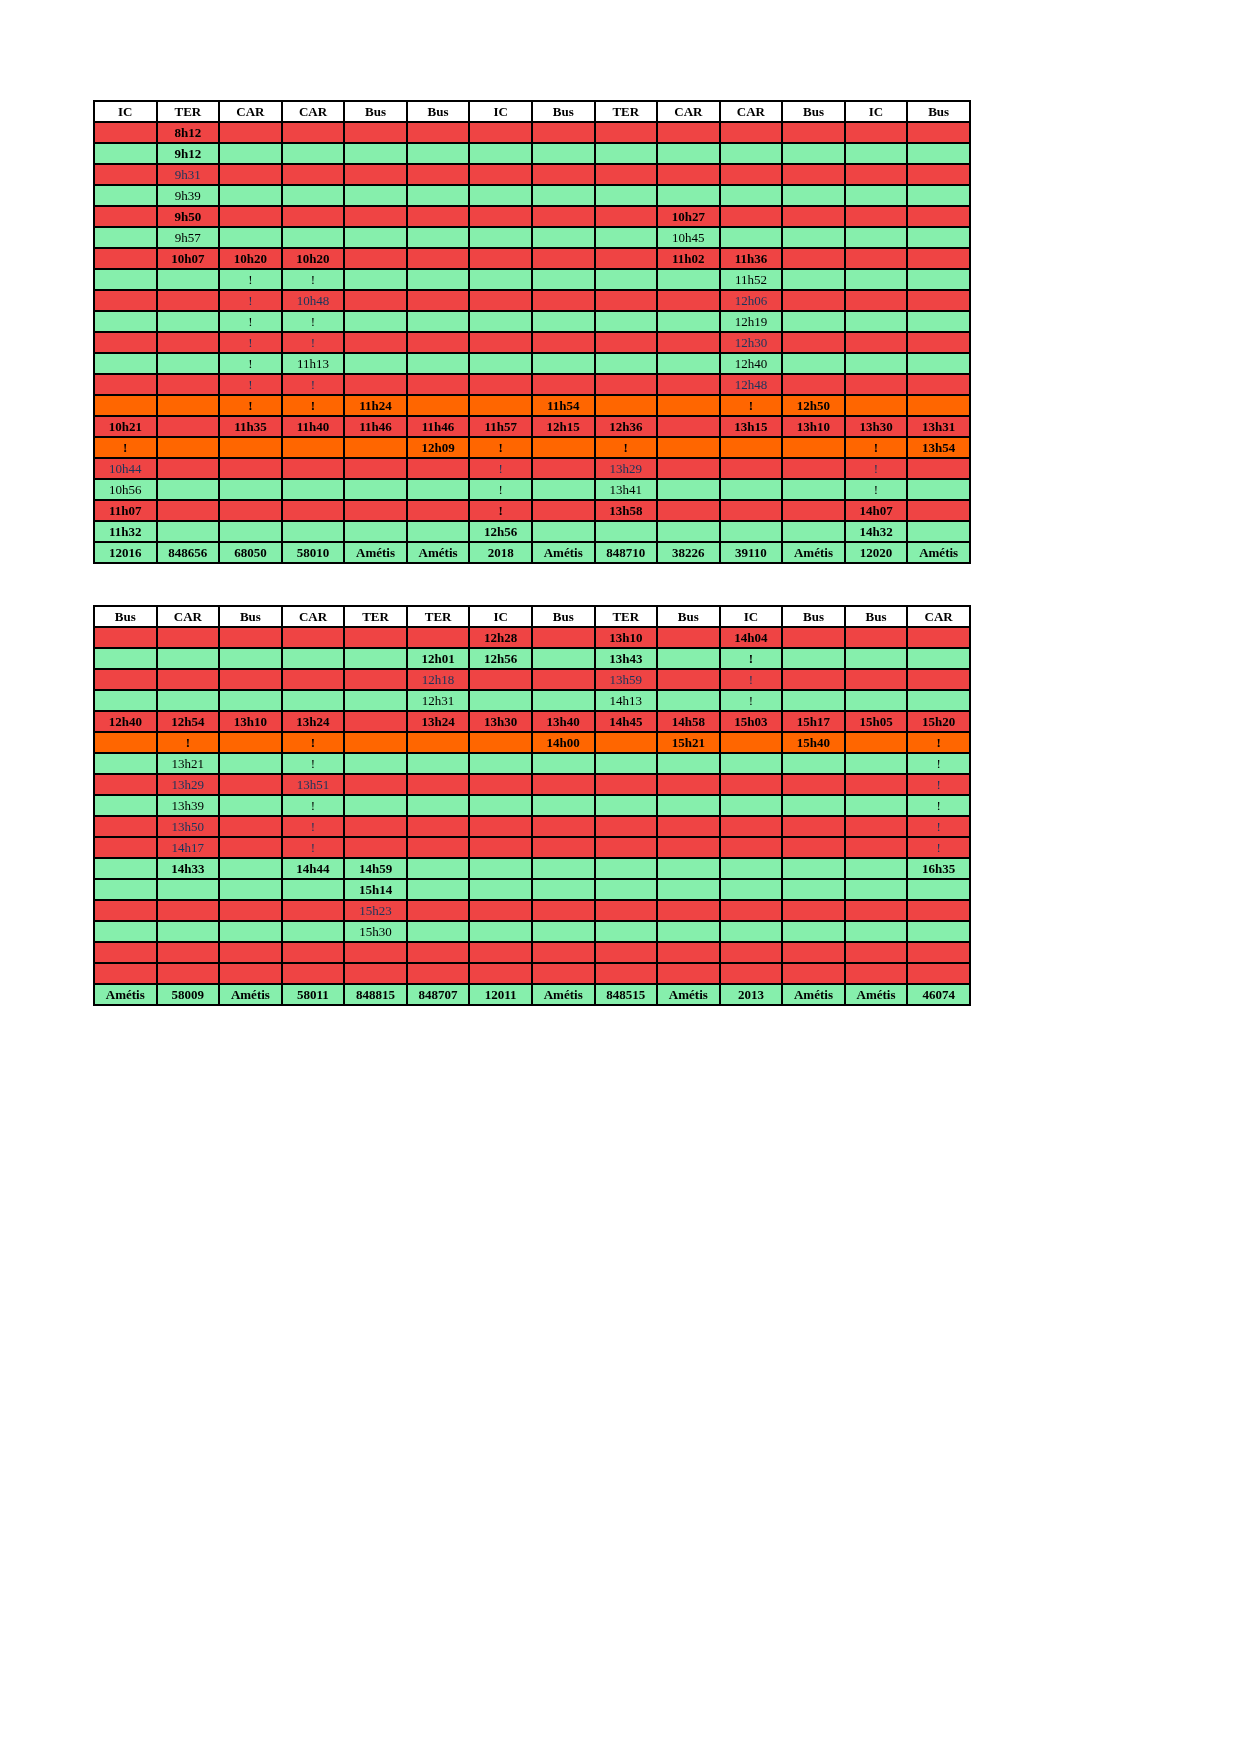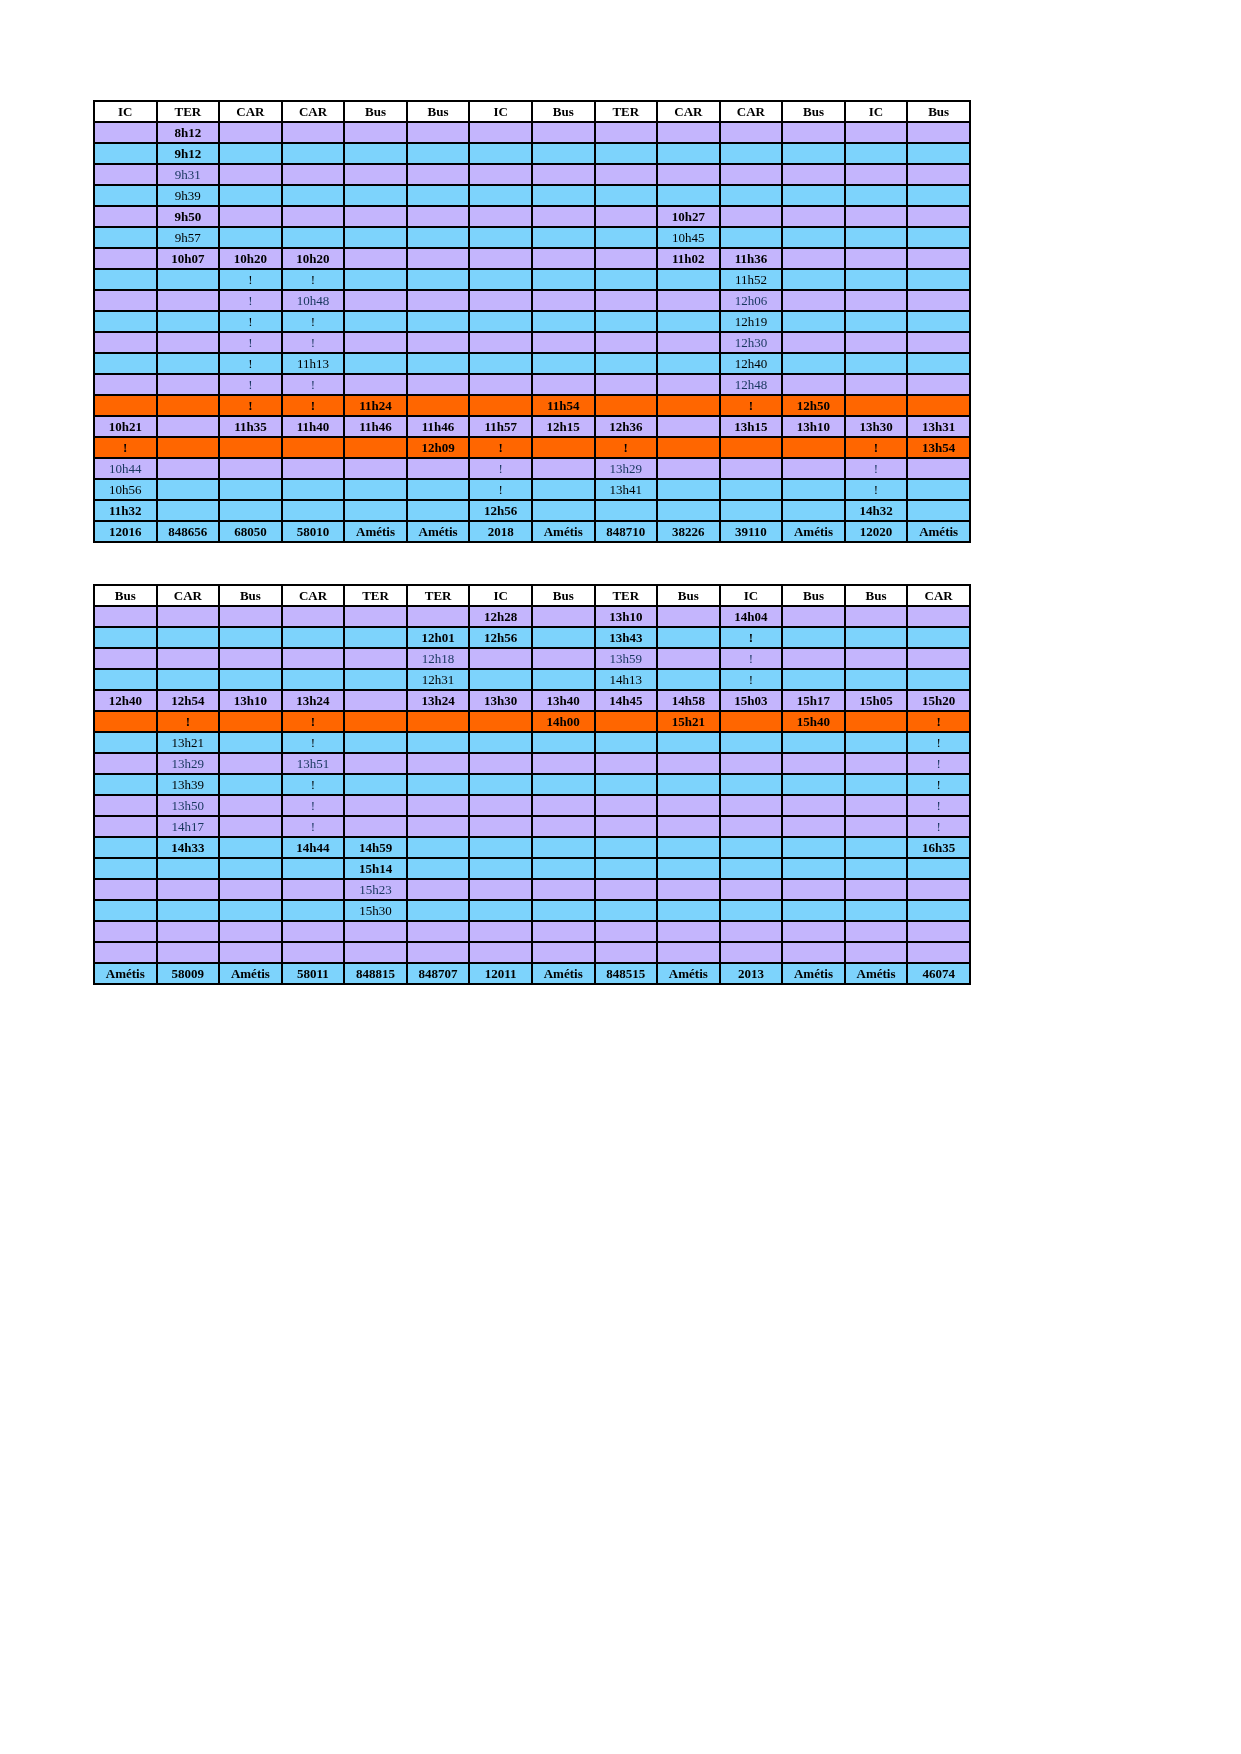--- a/index.html
+++ b/index.html
@@ -34,23 +34,23 @@
     white-space: nowrap;
     overflow: hidden;
   }
   table.tt th {
     background: #ffffff;
     font-weight: bold;
     color: #000000;
   }
   table.tt td { font-weight: normal; color: #000000; }
   table.tt td.bold { font-weight: bold; }
-  tr.bg-c { background: #c4b5fd; }
+  tr.bg-c { background: #ef4444; }
   tr.bg-o { background: #ff6600; }
-  tr.bg-w { background: #7dd3fc; }
+  tr.bg-w { background: #86efac; }
   tr.bg-c td:not(.bold) { color: #17365d; }
 </style>
 </head>
 <body>
 
 <div class="page">
 
   <table class="tt first">
     <thead>
       <tr>
@@ -352,20 +352,36 @@
           <td></td>
           <td>!</td>
           <td></td>
           <td>13h41</td>
           <td></td>
           <td></td>
           <td></td>
           <td>!</td>
           <td></td>
         </tr>
+        <tr class="bg-c">
+          <td class="bold">11h07</td>
+          <td></td>
+          <td></td>
+          <td></td>
+          <td></td>
+          <td></td>
+          <td class="bold">!</td>
+          <td></td>
+          <td class="bold">13h58</td>
+          <td></td>
+          <td></td>
+          <td></td>
+          <td class="bold">14h07</td>
+          <td></td>
+        </tr>
         <tr class="bg-w">
           <td class="bold">11h32</td>
           <td></td>
           <td></td>
           <td></td>
           <td></td>
           <td></td>
           <td class="bold">12h56</td>
           <td></td>
           <td></td>

